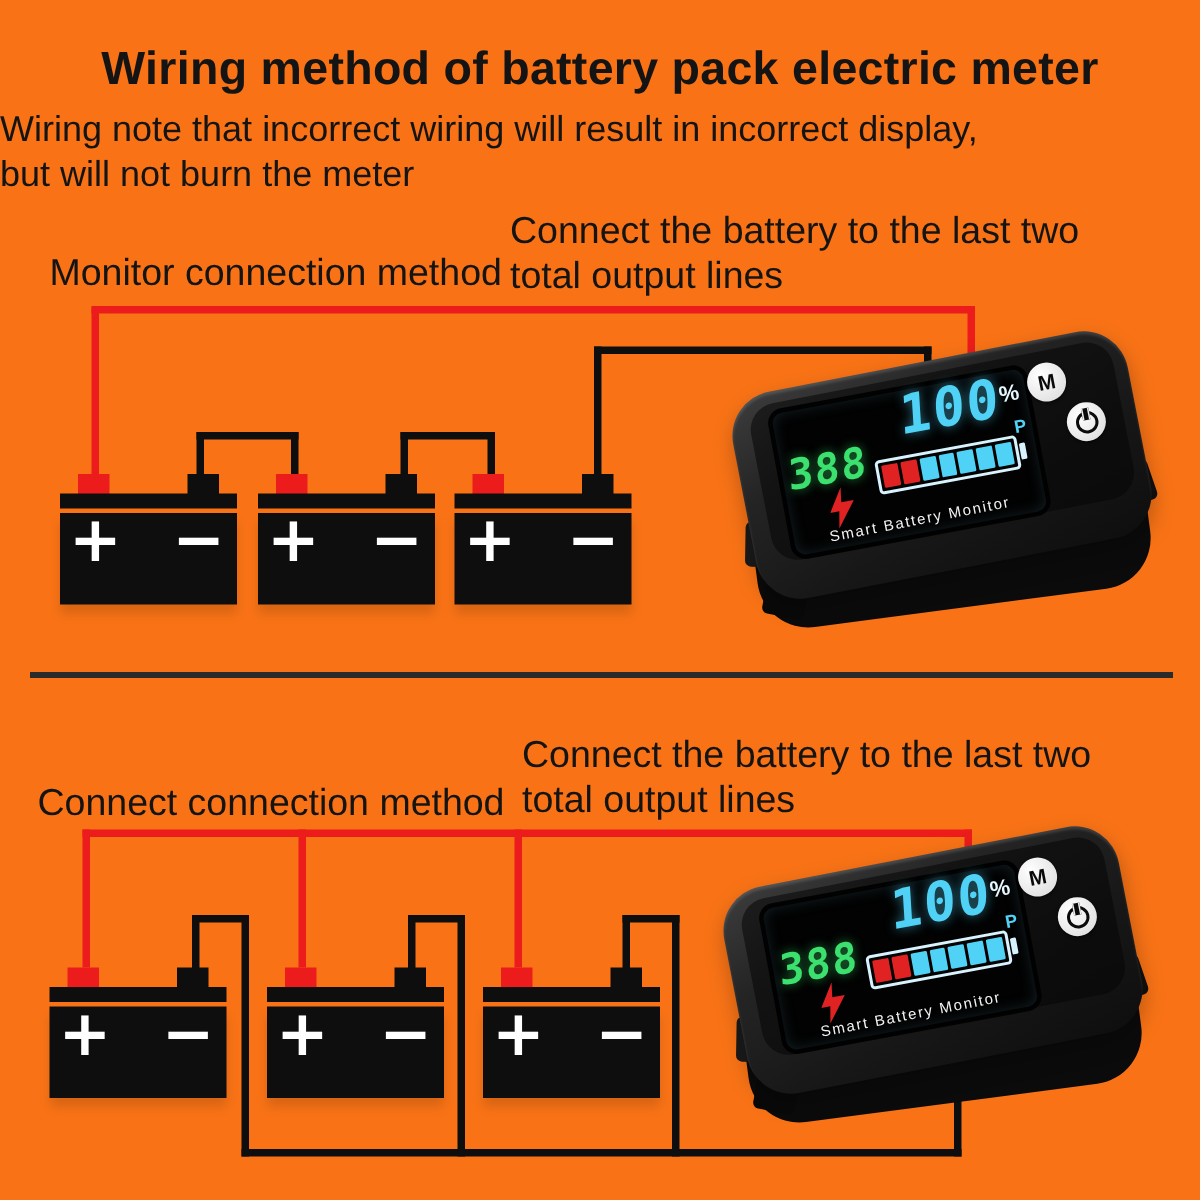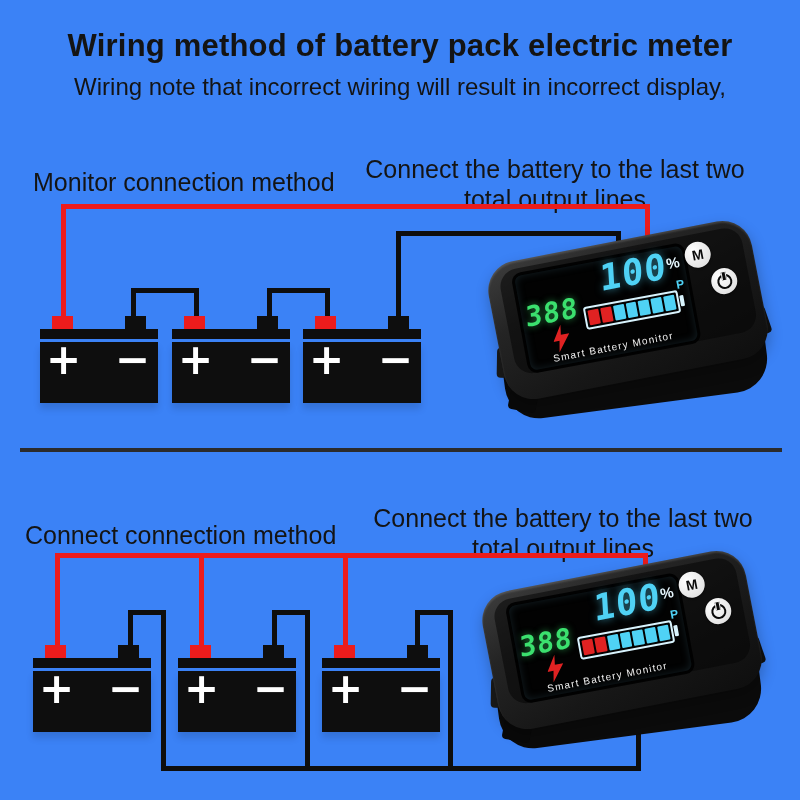--- a/index.html
+++ b/index.html
@@ -1,27 +1,27 @@
 <!DOCTYPE html>
 <html style="--wire-red: #ec1c1c; --wire-black: #0e0e0e; --digit-green: #3be06e; --digit-cyan: #4fd2f5; --gauge-red: #e02222; --divider: #2b2b2b;"><head>
 <meta charset="utf-8">
 <style>
   html,body{margin:0;padding:0;background:#fff;}
-  .canvas{position:relative;width:800px;height:800px;background:#3b82f6;overflow:hidden;
+  .canvas{position:relative;width:800px;height:800px;background:#f97316;overflow:hidden;
           font-family:"Liberation Sans",sans-serif;color:#141414;}
 
   
   .title{position:absolute;left:0;top:28px;width:100%;text-align:center;
          font-size:31px;font-weight:600;letter-spacing:.2px;}
-  .subtitle{position:absolute;left:0;top:72px;width:100%;text-align:center;
+  .subtitle{position:absolute;left:0;top:72px;width:100%;
             font-size:24px;font-weight:400;line-height:30px;}
   .sec-label{position:absolute;font-size:25px;font-weight:400;white-space:nowrap;}
   .series-label{left:33px;top:168px;}
   .parallel-label{left:25px;top:521px;}
-  .sec-note{position:absolute;width:430px;text-align:center;font-size:25px;line-height:30px;margin-top:15px;}
+  .sec-note{position:absolute;width:430px;font-size:25px;line-height:30px;}
   .series-note{left:340px;top:139px;}
   .parallel-note{left:348px;top:488px;}
 
   .divider{position:absolute;left:20px;top:448px;width:762px;height:4px;background:var(--divider,#2b2b2b);}
 
   
   .w{position:absolute;}
   .w.red{background:var(--wire-red,#ec1c1c);}
   .w.blk{background:var(--wire-black,#0e0e0e);}
 
@@ -88,20 +88,21 @@
                     background:#0a0a0a;border-left:1.5px solid #ededed;border-right:1.5px solid #ededed;}
 </style>
 </head>
 <body>
 
 <div class="canvas">
 
   <div class="title">Wiring method of battery pack electric meter</div>
   <div class="subtitle">
     <div>Wiring note that incorrect wiring will result in incorrect display,</div>
+    <div>but will not burn the meter</div>
   </div>
 
   <div>
     <div class="sec-label series-label">Monitor connection method</div>
     <div class="sec-note series-note">
       <div>Connect the battery to the last two</div>
       <div>total output lines</div>
     </div>
 
     <div class="w red" style="left:61px;top:205px;width:5px;height:113px"></div>

